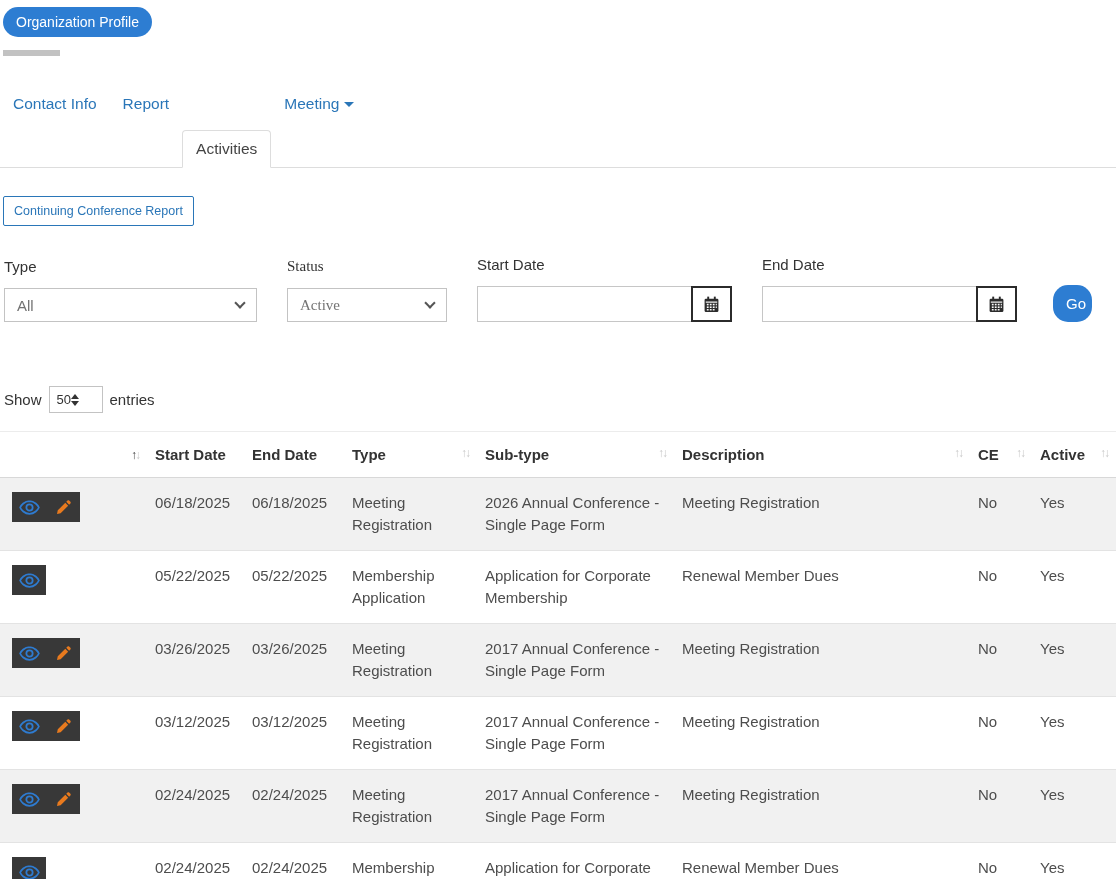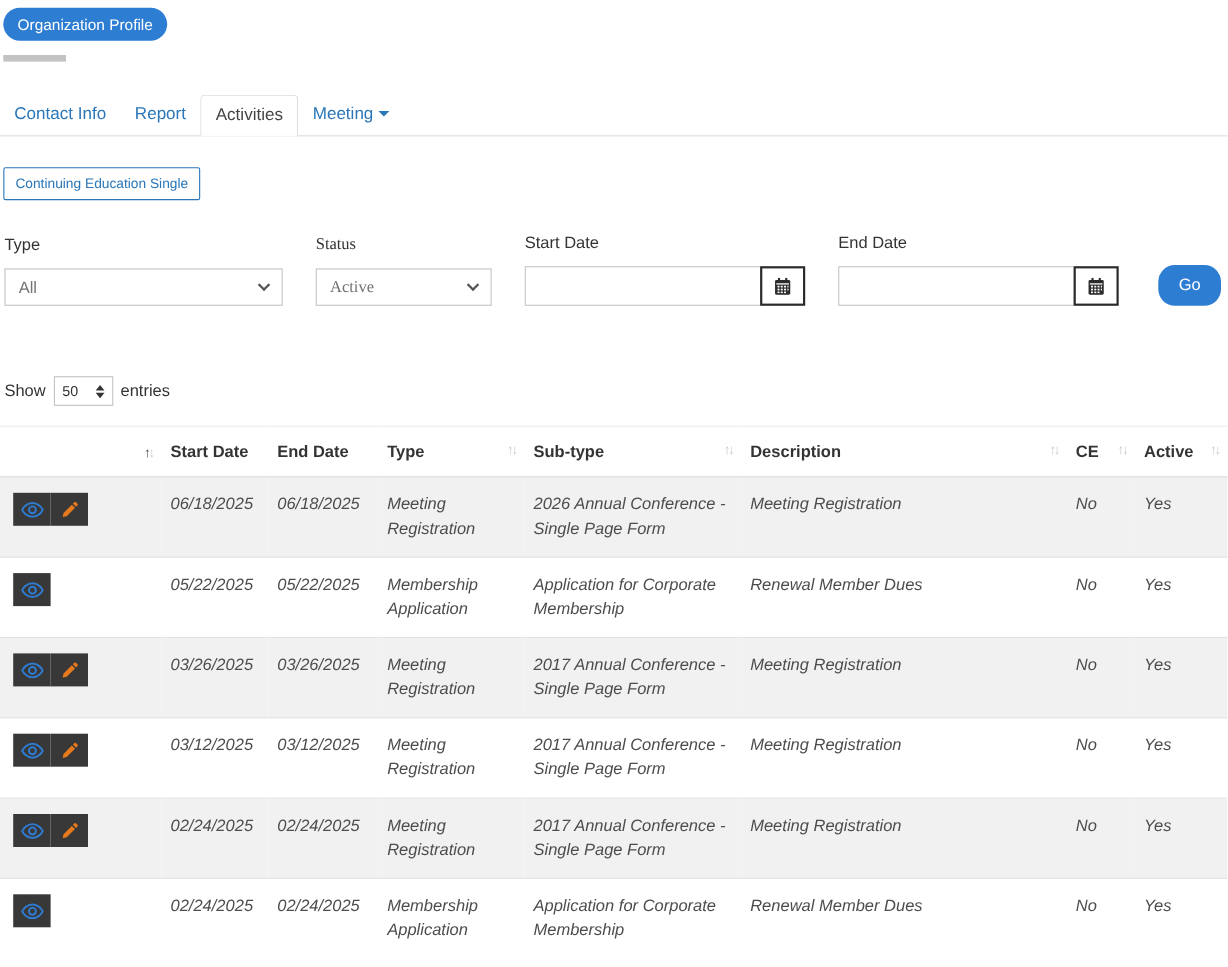--- a/index.html
+++ b/index.html
@@ -23,21 +23,21 @@
   }
 
   
   .tabs { display: flex; list-style: none; margin-top: 30px; border-bottom: 1px solid #ddd; padding-left: 0; align-items: flex-start; }
   .tab { margin-bottom: -1px; }
   .tab a, .tab .tab-label {
     display: inline-block; padding: 9px 13px; font-size: 15.5px; color: #2a76b8; text-decoration: none; cursor: pointer;
   }
   .tab.active .tab-label {
     color: #444; background: #fff; border: 1px solid #ddd; border-bottom: 1px solid #fff;
-    border-radius: 4px 4px 0 0; cursor: default;
+    border-radius: 4px 4px 0 0; cursor: default; margin-top: 44px;
   }
   .caret-down {
     display: inline-block; width: 0; height: 0; margin-left: 5px; vertical-align: 2px;
     border-left: 5px solid transparent; border-right: 5px solid transparent; border-top: 5px solid #2a76b8;
   }
 
   
   .btn-outline {
     display: inline-block; margin: 28px 0 0 3px; background: #fff; color: #2a76b8;
     border: 1px solid #2a76b8; border-radius: 2px; font-size: 12.5px; padding: 7px 10px; cursor: pointer;
@@ -58,27 +58,27 @@
   .date-group { display: flex; width: 255px; }
   .date-input {
     flex: 1; height: 36px; border: 1px solid #c6c6c6; padding: 0 8px; font-size: 15px; color: #555;
     font-family: inherit; outline: none; min-width: 0;
   }
   .cal-btn {
     width: 41px; height: 36px; background: #fff; border: 2px solid #2b2b2b; margin-left: -1px;
     display: flex; align-items: center; justify-content: center; cursor: pointer;
   }
   .gap-30 { width: 30px; } .gap-36 { width: 36px; }
-  .btn-go { width: 57px; height: 37px; font-size: 15px; align-self: flex-end; }
+  .btn-go { width: 39px; height: 37px; font-size: 15px; align-self: flex-end; }
 
   
   .table-controls { display: flex; justify-content: space-between; align-items: center; margin: 64px 4px 0 4px; gap: 42px; }
   .show-entries { display: flex; align-items: center; font-size: 15px; color: #333; }
   .entries-select {
-    display: inline-flex; align-items: center; justify-content: space-between;
+    display: inline-flex; align-items: center; 
     width: 54px; height: 27px; border: 1px solid #c3c3c3; margin: 0 7px; padding: 0 7px;
     font-size: 13px; color: #333; cursor: pointer; background: #fff;
   }
   .spin { display: flex; flex-direction: column; gap: 2px; }
   .spin .up { width: 0; height: 0; border-left: 4px solid transparent; border-right: 4px solid transparent; border-bottom: 5px solid #333; }
   .spin .dn { width: 0; height: 0; border-left: 4px solid transparent; border-right: 4px solid transparent; border-top: 5px solid #333; }
   .search-box { display: flex; align-items: center; font-size: 15px; color: #333; }
   .search-input {
     width: 168px; height: 28px; border: 1px solid #b3b3b3; margin-left: 6px; padding: 0 6px;
     font-size: 14px; font-family: inherit; outline: none;
@@ -89,21 +89,21 @@
   col.c1 { width: 147px; } col.c2 { width: 97px; } col.c3 { width: 100px; } col.c4 { width: 133px; }
   col.c5 { width: 197px; } col.c6 { width: 296px; } col.c7 { width: 62px; } col.c8 { width: 84px; }
   th {
     text-align: left; font-size: 15px; font-weight: bold; color: #333;
     padding: 14px 8px; border-top: 1px solid #ececec; border-bottom: 1px solid #d8d8d8;
     vertical-align: middle; cursor: pointer;
   }
   .sort { float: right; font-size: 12px; letter-spacing: -2px; color: #c9c9c9; font-weight: normal; padding-left: 4px; }
   .sort .up, .sort .dn { color: #c9c9c9; }
   .sort.asc .up { color: #444; }
-  td { padding: 14px 8px; font-size: 15px; color: #4d4d4d; vertical-align: top; line-height: 22px; font-style: italic; }
+  td { padding: 14px 8px; font-size: 15px; color: #4d4d4d; vertical-align: top; line-height: 22px; }
   tbody tr:nth-child(odd) { background: #f1f1f1; }
   tbody tr + tr td { border-top: 1px solid #e3e3e3; }
   td.nowrap { white-space: nowrap; }
   .actions { display: flex; margin-left: 4px; }
   .action-btn {
     width: 34px; height: 30px; background: #383838; border: none; display: flex;
     align-items: center; justify-content: center; cursor: pointer; padding: 0;
   }
 </style>
 </head>
@@ -119,21 +119,21 @@
 
 
 <ul class="tabs">
   <li class="tab"><a class="tab-label">Contact Info</a></li>
   <li class="tab"><a class="tab-label">Report</a></li>
   <li class="tab active"><span class="tab-label">Activities</span></li>
   <li class="tab"><a class="tab-label"><span>Meeting</span><span class="caret-down"></span></a></li>
 </ul>
 
 
-<button class="btn-outline">Continuing Education Single</button>
+<button class="btn-outline">Continuing Conference Report</button>
 
 
 <div class="filters">
   <div class="filter-group w-type">
     <span class="filter-label">Type</span>
     <div class="fake-select">
       <span>All</span>
       <span class="chev"></span>
     </div>
   </div>

